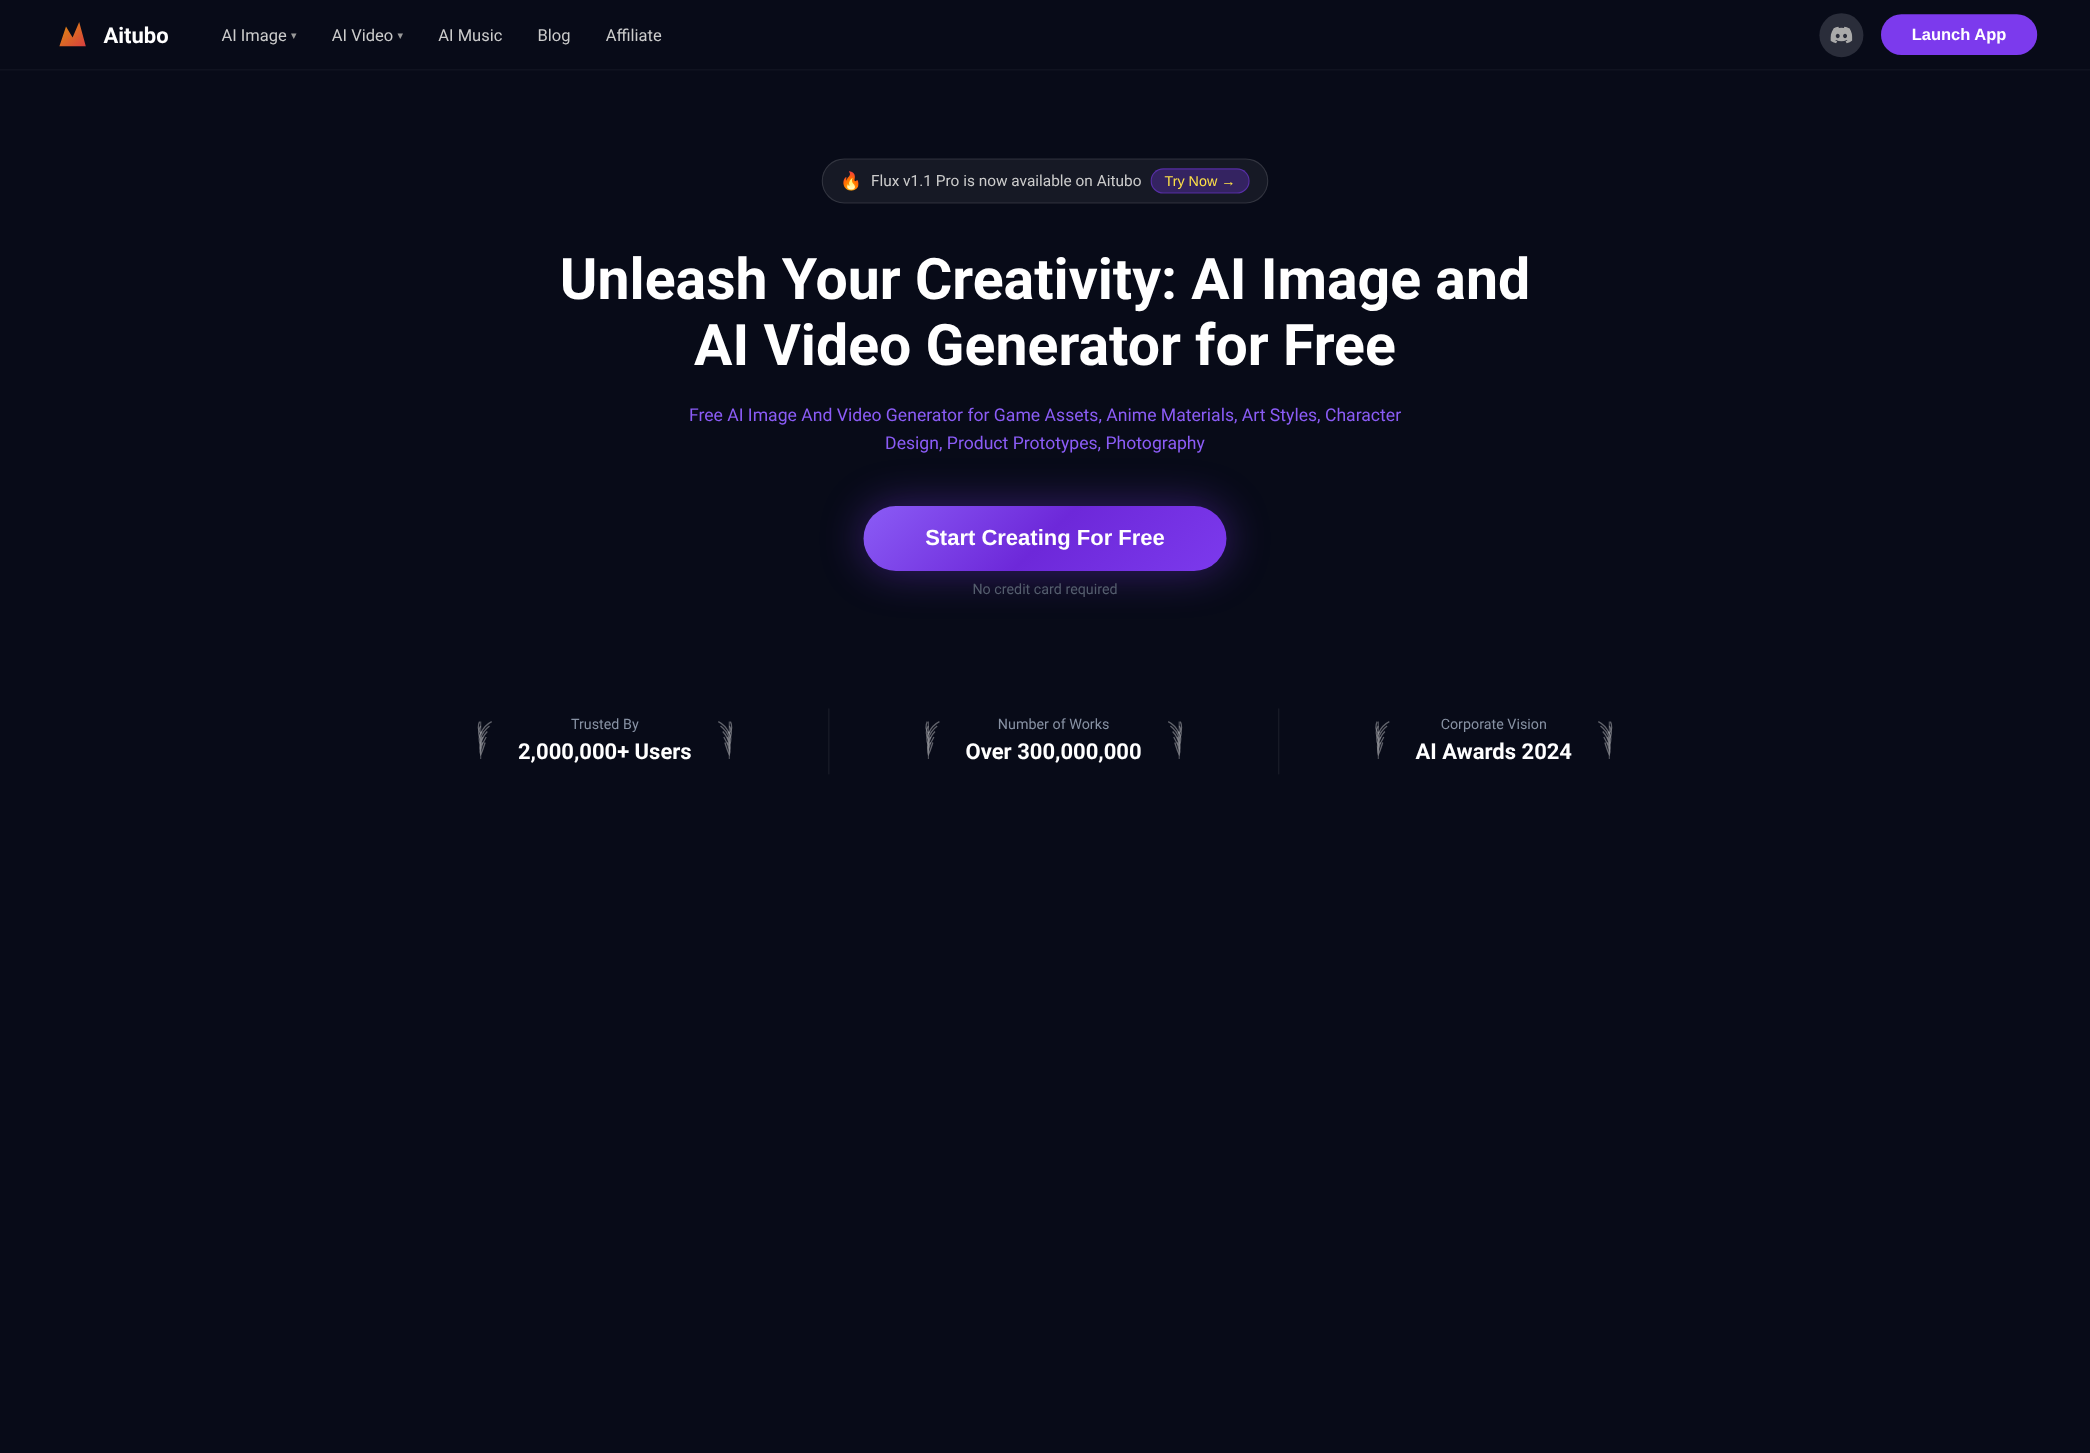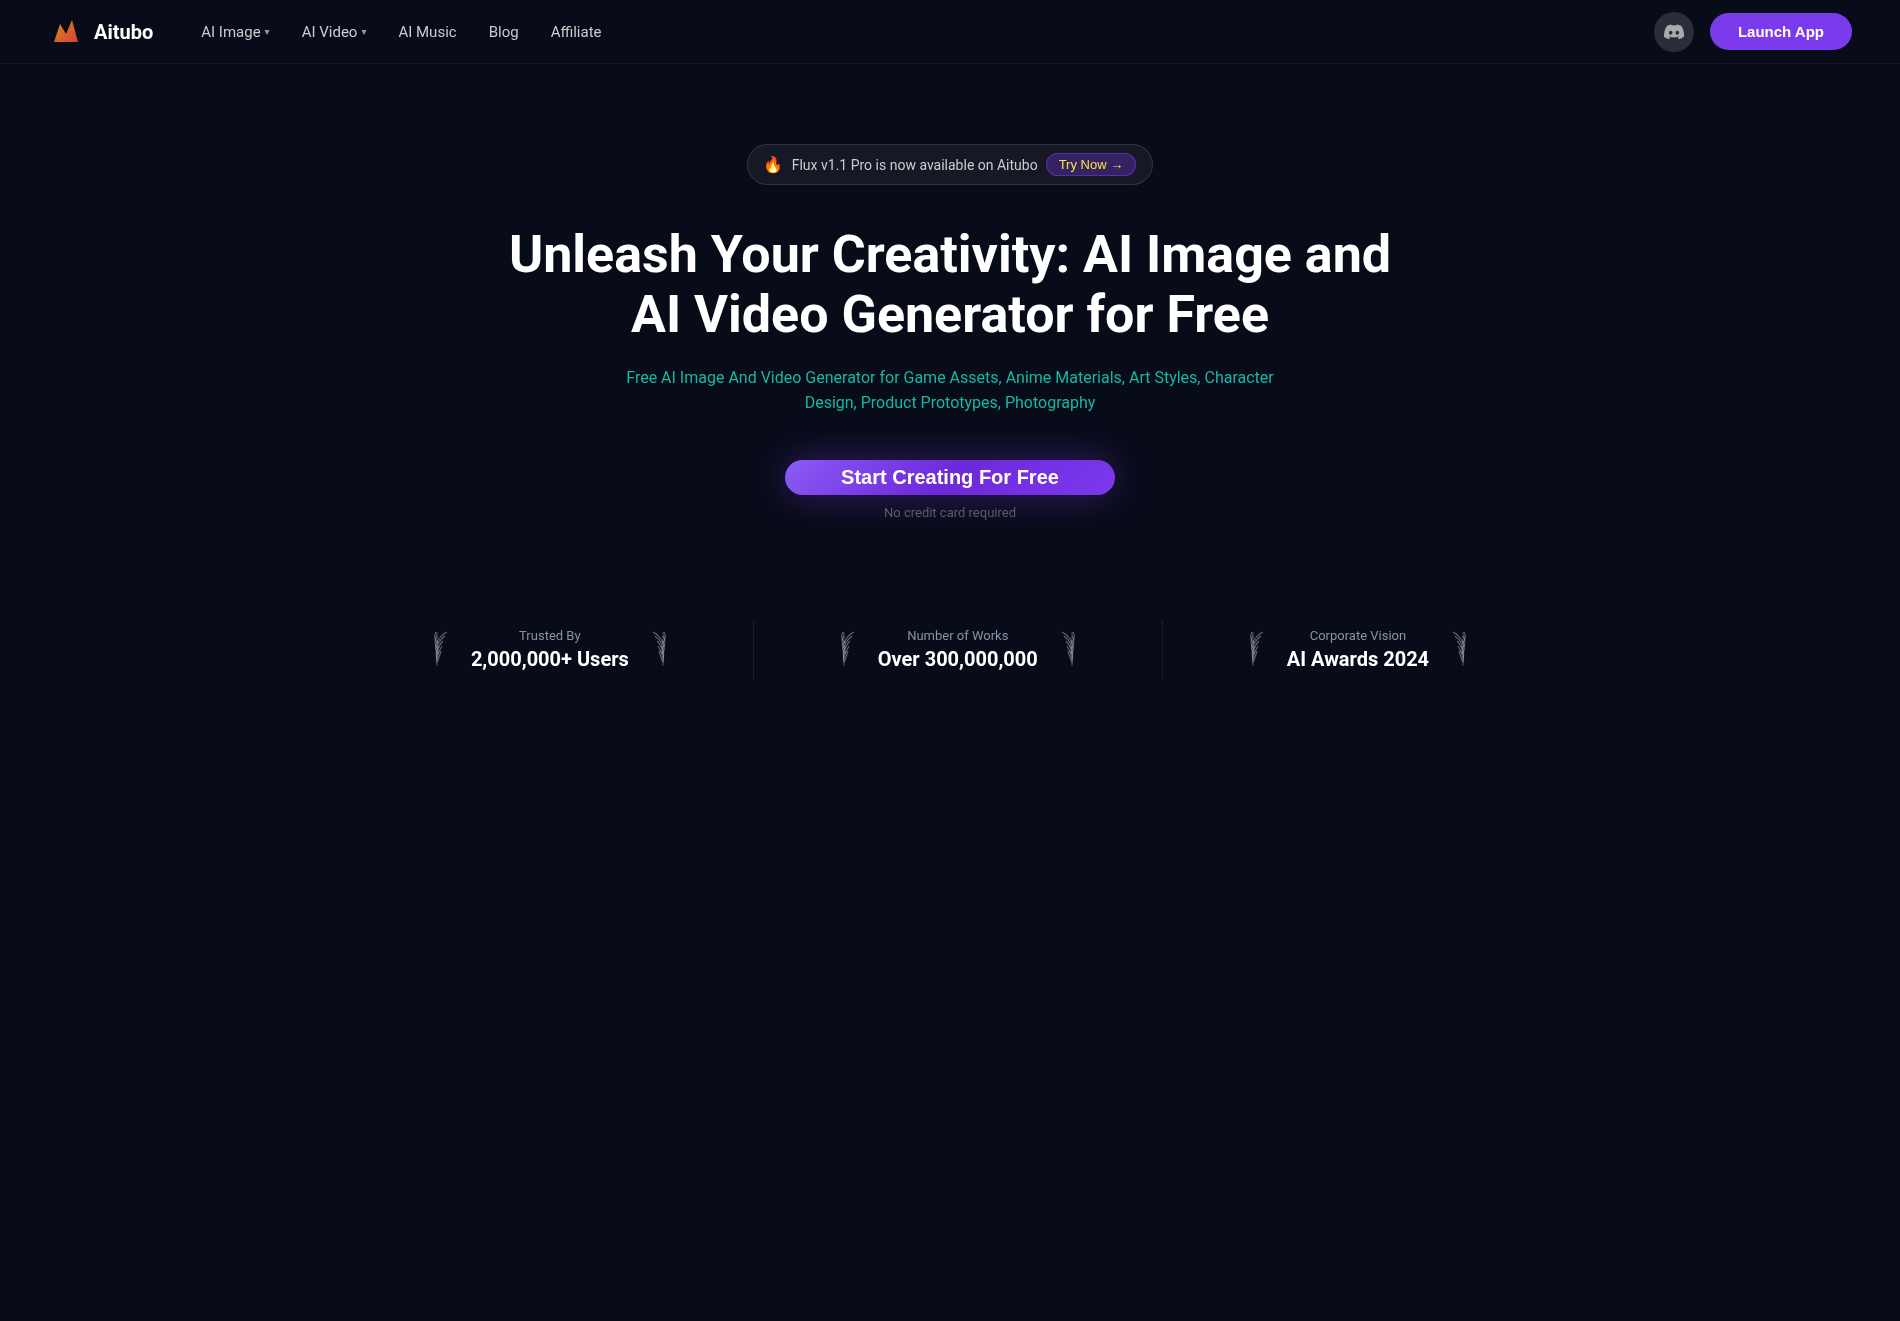--- a/index.html
+++ b/index.html
@@ -152,40 +152,40 @@
       font-size: 52px;
       font-weight: 700;
       color: #ffffff;
       line-height: 1.15;
       max-width: 900px;
       margin-bottom: 20px;
     }
 
     .hero-subtitle {
       font-size: 16px;
-      color: #14b8a6;
+      color: #8b5cf6;
       max-width: 700px;
       margin-bottom: 44px;
       line-height: 1.6;
     }
 
     .cta-container {
       display: flex;
       flex-direction: column;
       align-items: center;
       gap: 10px;
       margin-bottom: 80px;
     }
 
     .cta-button {
       background: linear-gradient(135deg, #8b5cf6 0%, #6d28d9 50%, #7c3aed 100%);
       color: #ffffff;
       border: none;
       border-radius: 32px;
-      padding: 6px 56px;
+      padding: 18px 56px;
       font-size: 20px;
       font-weight: 600;
       cursor: pointer;
       box-shadow: 0 0 40px rgba(124, 58, 237, 0.4);
       transition: transform 0.2s, box-shadow 0.2s;
     }
 
     .no-credit {
       font-size: 13px;
       color: #555e6e;

